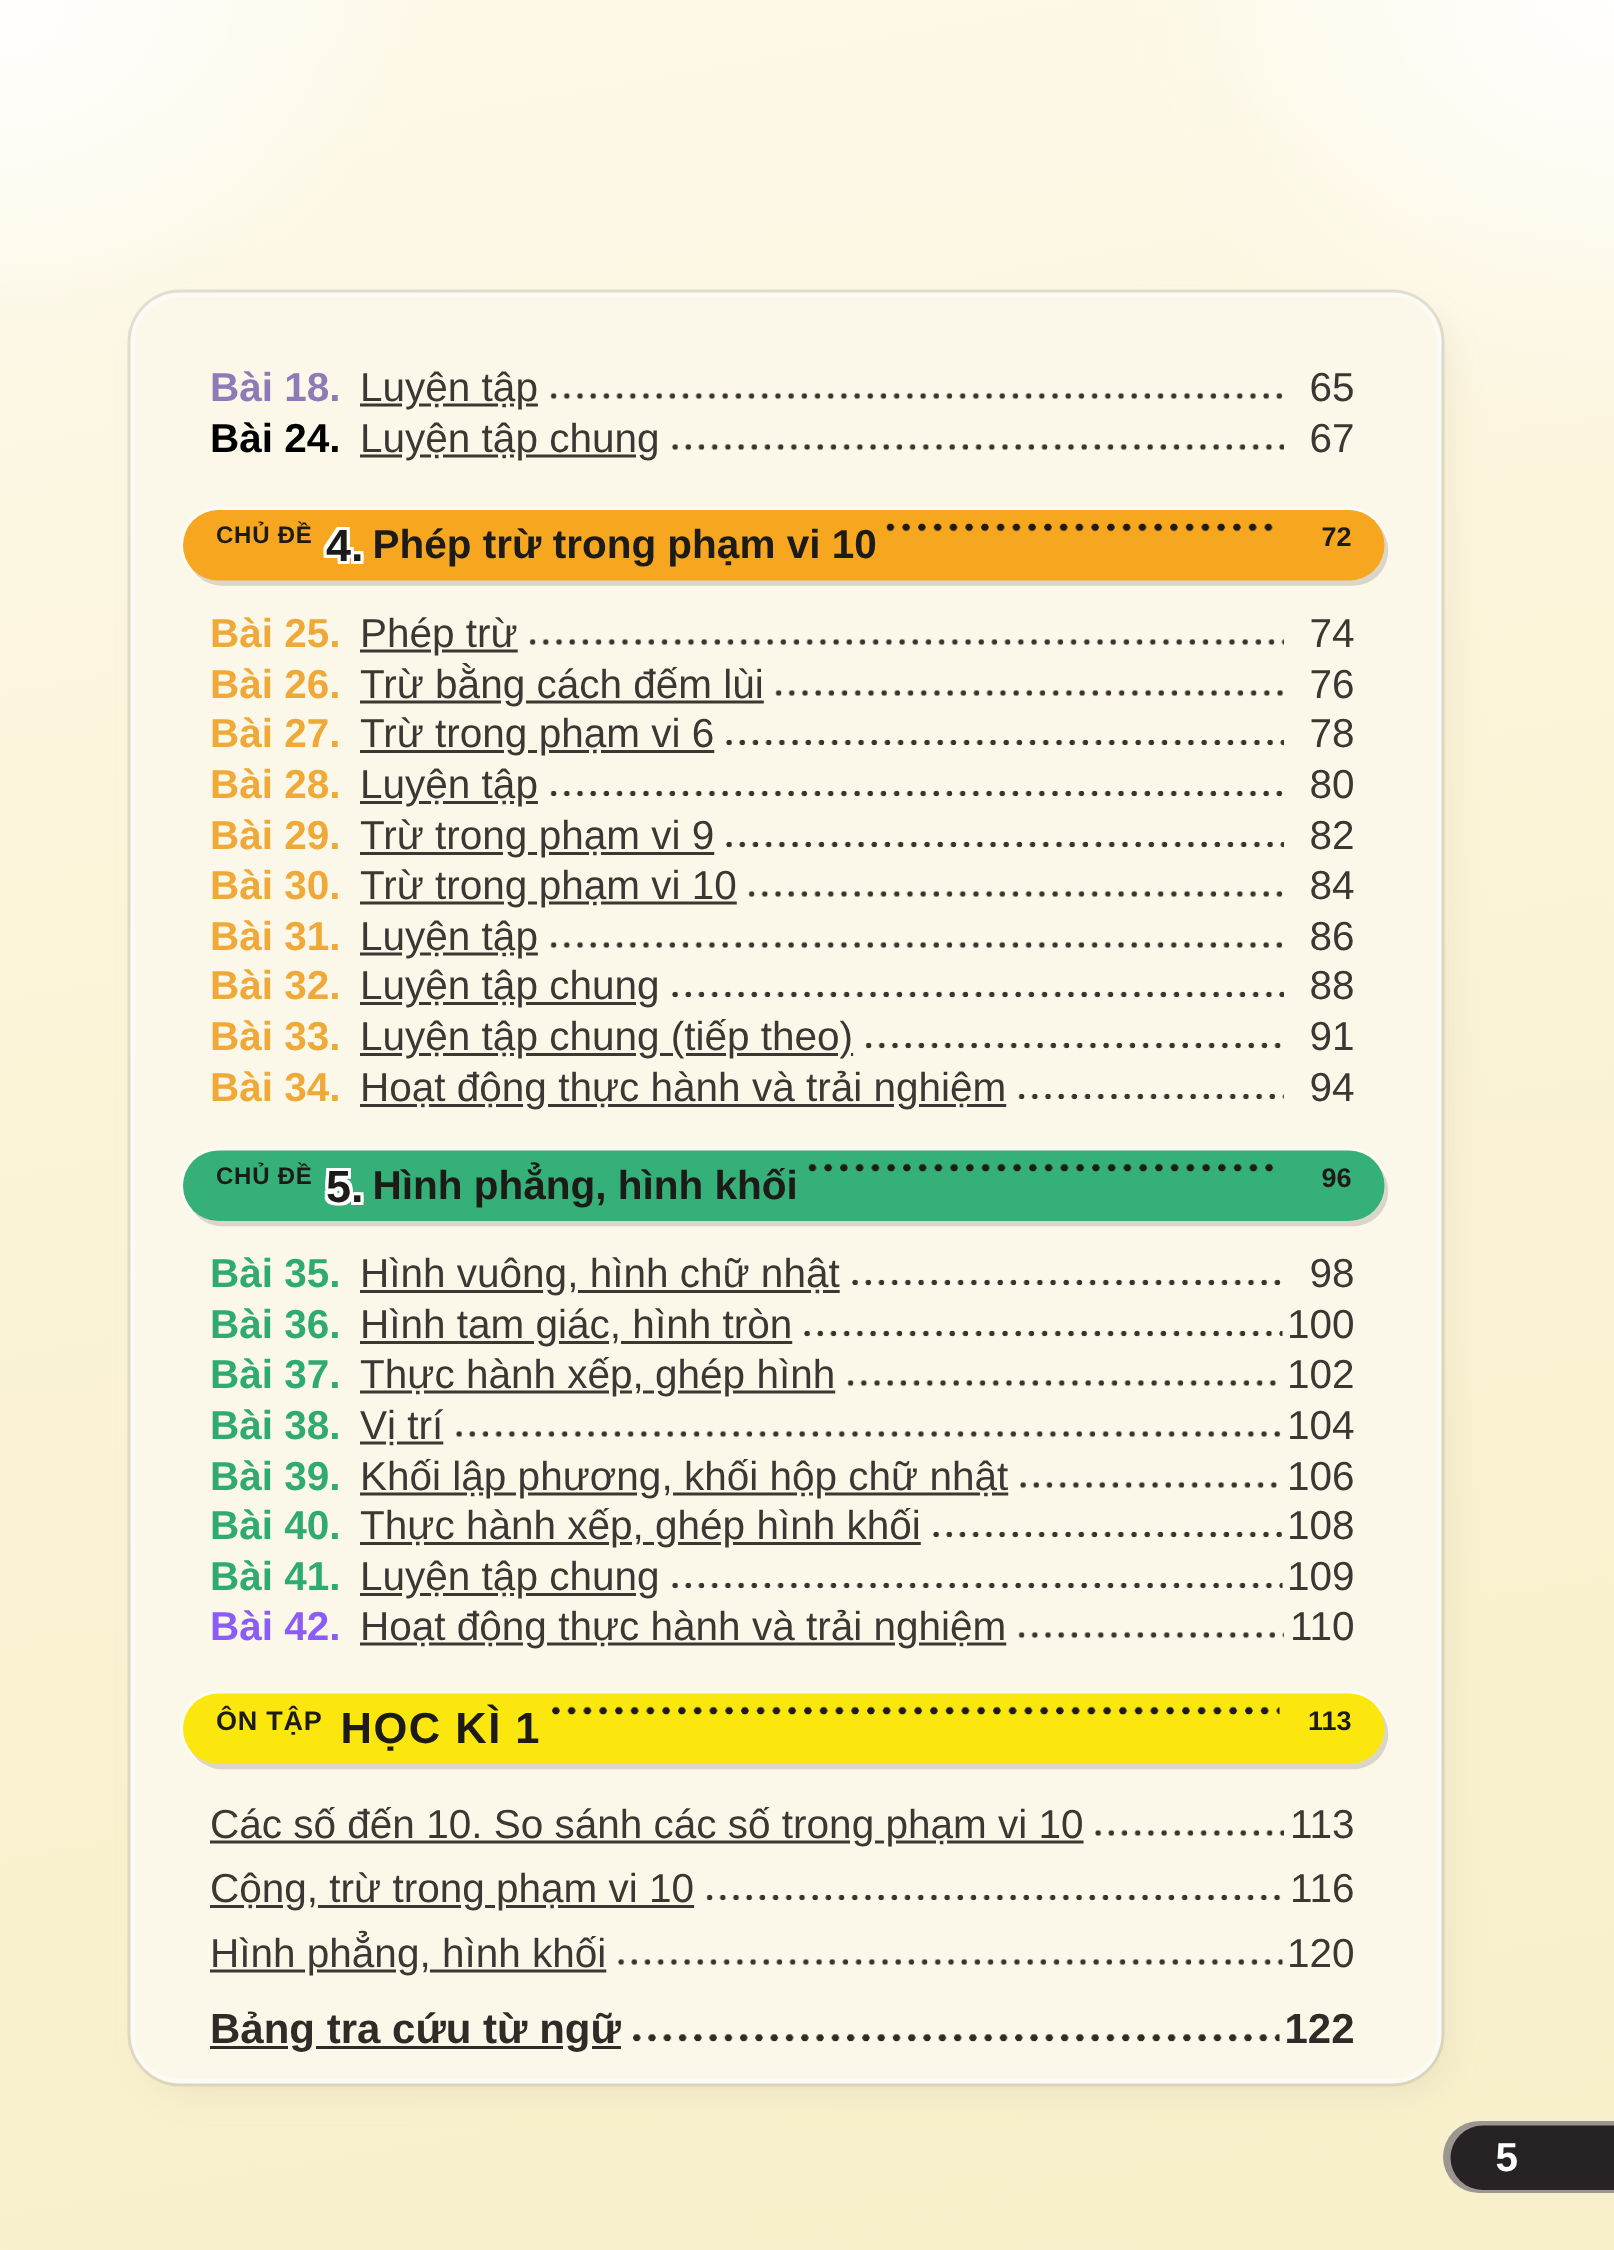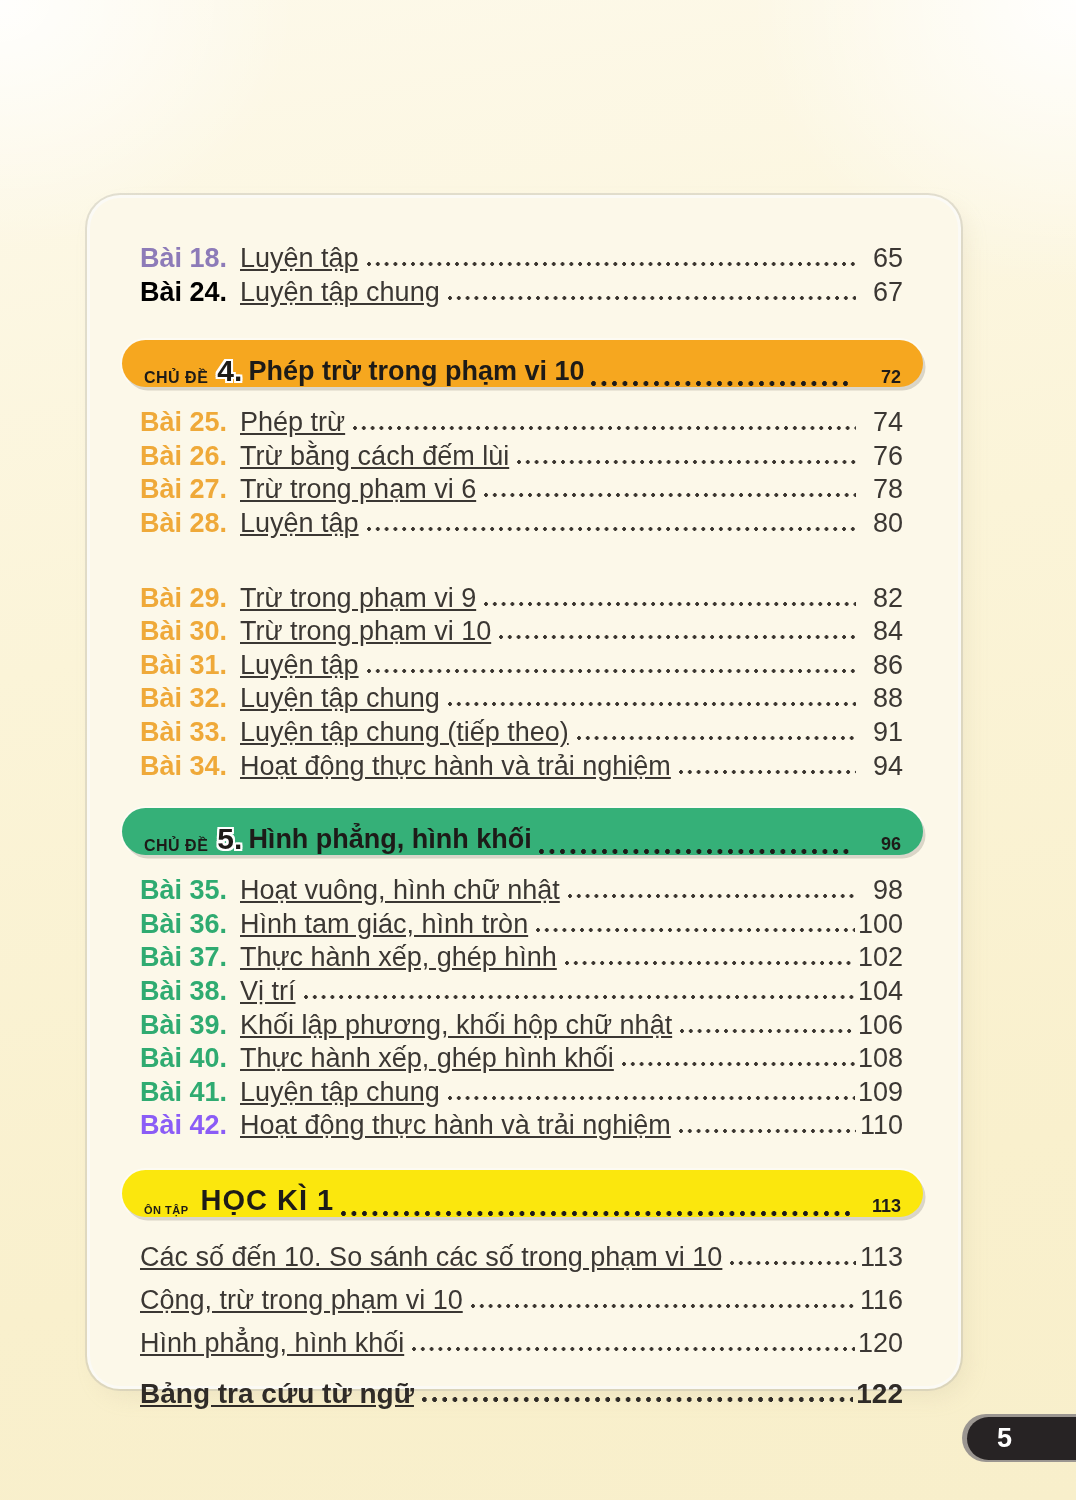--- a/index.html
+++ b/index.html
@@ -18,34 +18,34 @@
   }
   .toc{padding:44px 55px 0 50px;}
   .toc-group{margin:0;}
   .g-chapter-4{margin-top:31px;}
   .g-chapter-5{margin-top:25px;}
   .g-review-semester-1{margin-top:27px;}
   .g-glossary{margin-top:9px;}
 
   
   .banner{
-    display:flex;align-items:flex-end;box-sizing:border-box;
+    display:flex;align-items:flex-start;box-sizing:border-box;
     height:47px;border-radius:24px;
     margin:0 -20px 19px -18px;padding:8px 22px 0 22px;
     color:#1d1b18;white-space:nowrap;
     box-shadow:2.5px 3.5px 0 rgba(183,178,164,.5), 0 0 0 2px rgba(255,255,255,.45);
   }
   .banner-prefix{font-size:16px;font-weight:bold;letter-spacing:.5px;margin-right:9px;line-height:1.2;}
   .banner-number{
     font-size:30px;font-weight:bold;line-height:1.1;margin-right:6px;
     text-shadow:-2px -2px 0 #fff,2px -2px 0 #fff,-2px 2px 0 #fff,2px 2px 0 #fff,
                 -2px 0 0 #fff,2px 0 0 #fff,0 -2px 0 #fff,0 2px 0 #fff;
   }
   .banner-title{font-size:27px;font-weight:bold;line-height:1.15;}
-  .review .banner-prefix{font-size:11px;margin-right:12px;}
+  .review .banner-prefix{font-size:18px;margin-right:12px;}
   .review .banner-title{font-size:29px;letter-spacing:1px;}
   .banner-page{font-size:18px;font-weight:bold;min-width:44px;text-align:right;line-height:1.15;}
   .banner-leader{
     flex:1;height:7px;margin:0 4px 0 7px;
     background-image:radial-gradient(circle at 2.6px 3.5px,#1d1b18 2.25px,transparent 2.65px);
     background-size:10.5px 7px;background-repeat:repeat-x;background-position:0 bottom;
   }
 
   
   .entry{
@@ -125,21 +125,21 @@
           <span class="entry-leader"></span>
           <span class="entry-page">78</span>
         </div>
         <div class="entry">
           <span class="entry-label" style="color: rgb(239, 169, 57);">Bài 28.</span>
           <span class="entry-title">Luyện tập</span>
           <span class="entry-leader"></span>
           <span class="entry-page">80</span>
         </div>
         <div class="entry">
-          <span class="entry-label" style="color: rgb(239, 169, 57); margin-top: 41px;">Bài 29.</span>
+          <span class="entry-label" style="color: rgb(239, 169, 57);">Bài 29.</span>
           <span class="entry-title">Trừ trong phạm vi 9</span>
           <span class="entry-leader"></span>
           <span class="entry-page">82</span>
         </div>
         <div class="entry">
           <span class="entry-label" style="color: rgb(239, 169, 57);">Bài 30.</span>
           <span class="entry-title">Trừ trong phạm vi 10</span>
           <span class="entry-leader"></span>
           <span class="entry-page">84</span>
         </div>
@@ -171,21 +171,21 @@
       <div class="toc-group g-chapter-5">
         <div class="banner" style="background: rgb(53, 176, 120);">
           <span class="banner-prefix">CHỦ ĐỀ</span>
           <span class="banner-number">5.</span>
           <span class="banner-title">Hình phẳng, hình khối</span>
           <span class="banner-leader"></span>
           <span class="banner-page">96</span>
         </div>
         <div class="entry">
           <span class="entry-label" style="color: rgb(47, 171, 113);">Bài 35.</span>
-          <span class="entry-title">Hoạt vuông, hình chữ nhật</span>
+          <span class="entry-title">Hình vuông, hình chữ nhật</span>
           <span class="entry-leader"></span>
           <span class="entry-page">98</span>
         </div>
         <div class="entry">
           <span class="entry-label" style="color: rgb(47, 171, 113);">Bài 36.</span>
           <span class="entry-title">Hình tam giác, hình tròn</span>
           <span class="entry-leader"></span>
           <span class="entry-page">100</span>
         </div>
         <div class="entry">

